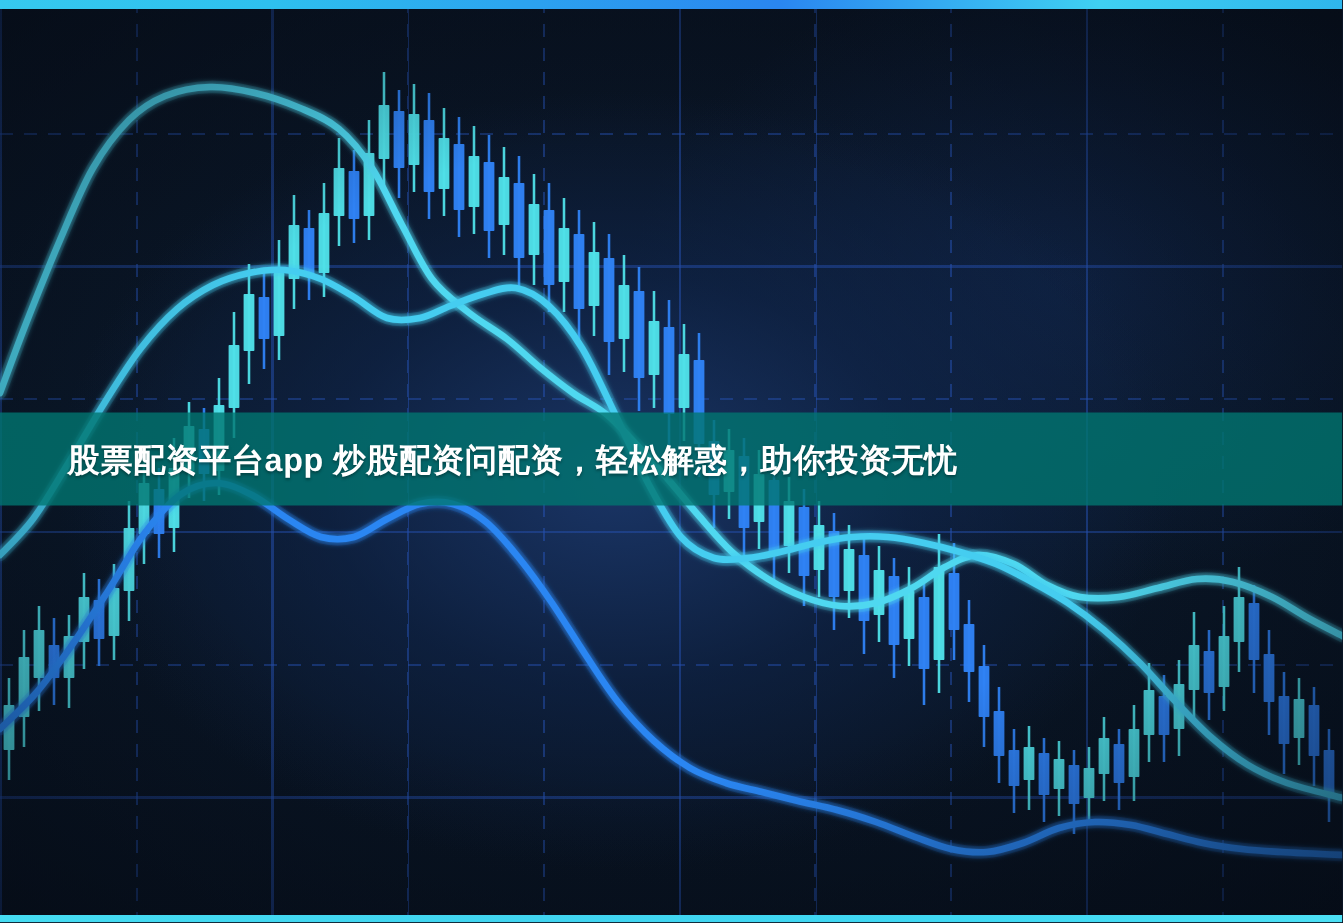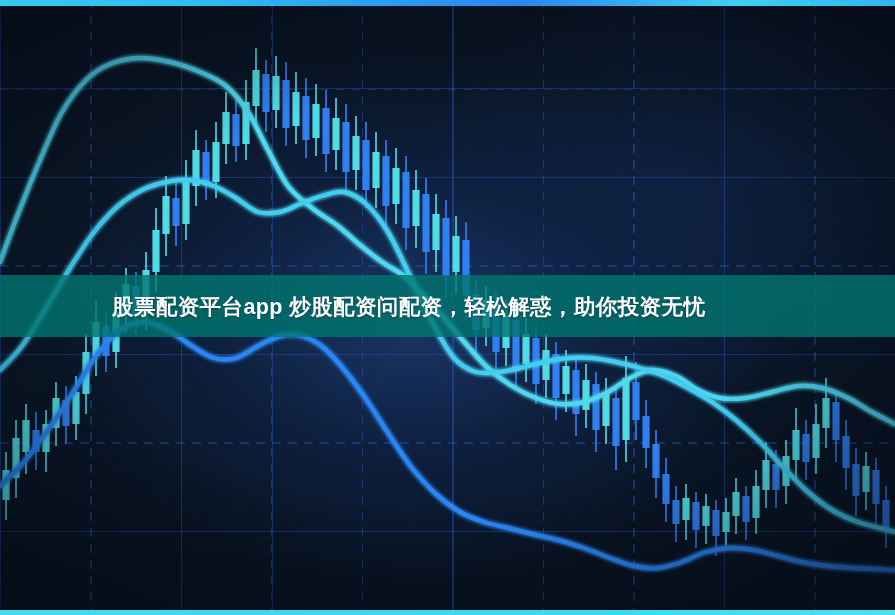--- a/index.html
+++ b/index.html
@@ -53,21 +53,21 @@
   .rule-bottom{bottom:0;height:5px;
     background:linear-gradient(90deg,#45dcf2 0%,#40d4f0 40%,#3fd8f3 70%,#4ce0f5 100%);}
 
   
   .band{
     position:absolute;left:0;top:275px;width:100%;height:62px;
     background:rgba(1,118,113,0.80);
     display:flex;align-items:center;
   }
   .band-text{
-    margin-left:112px;
+    margin-left:45px;
     color:#ffffff;
     font-size:21.5px;
     font-weight:700;
     letter-spacing:.4px;
     white-space:nowrap;
     text-shadow:0 1px 2px rgba(0,0,0,.35);
   }
 </style>
 </head>
 <body>

